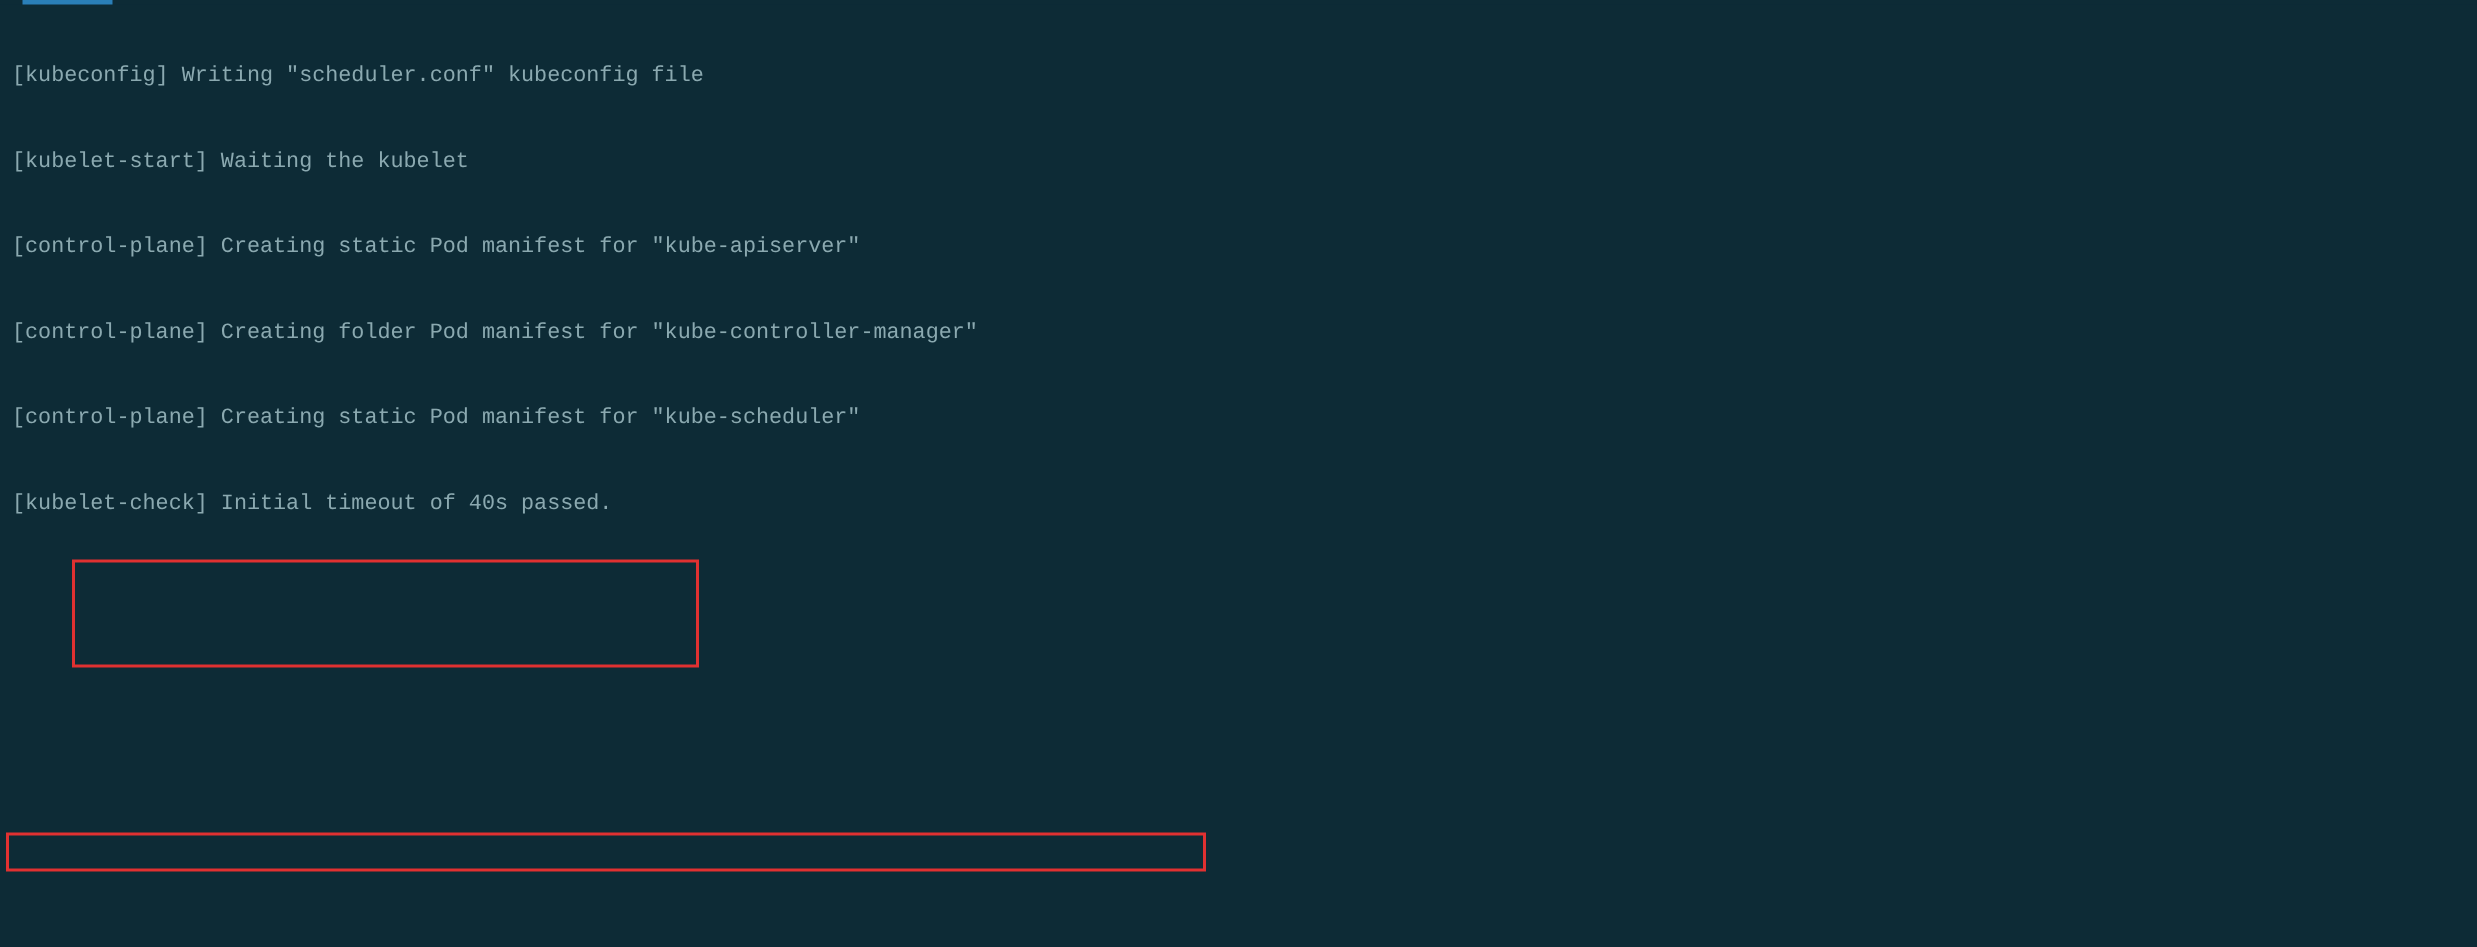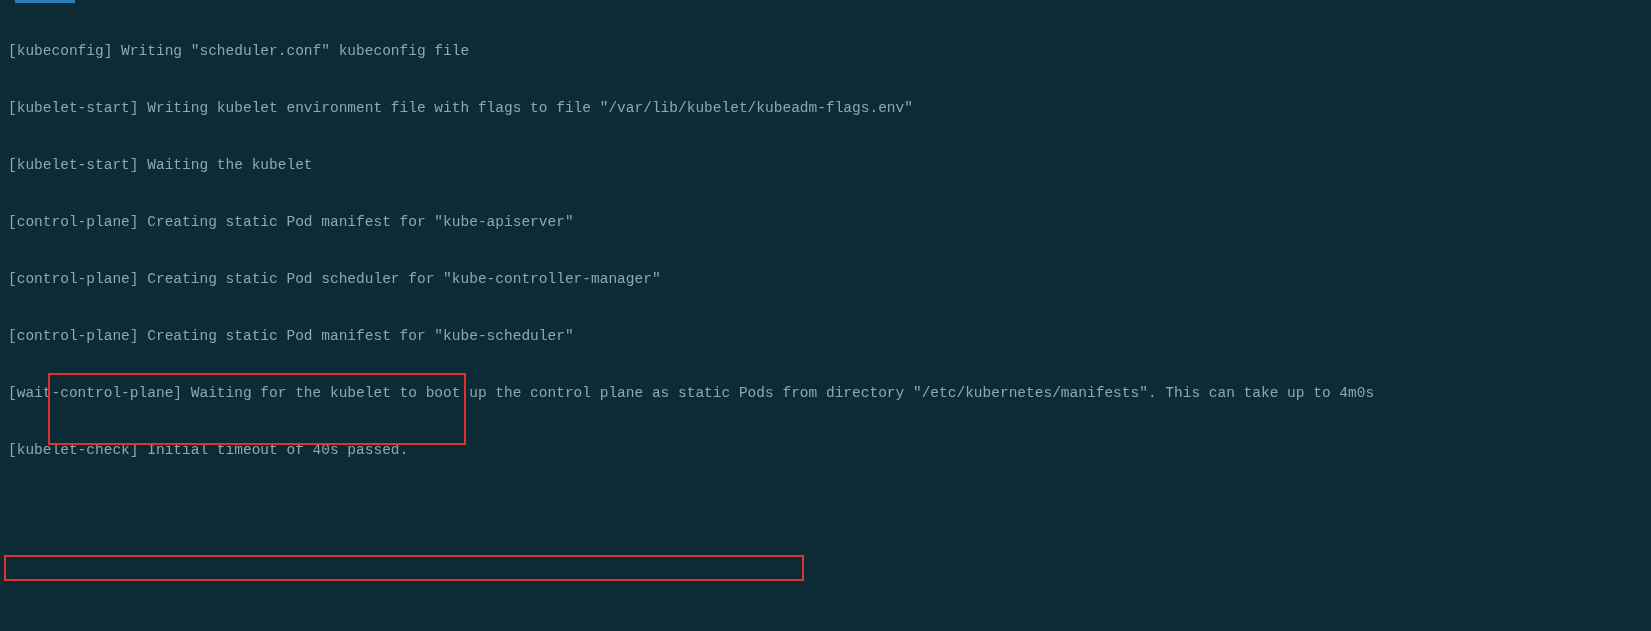--- a/index.html
+++ b/index.html
@@ -49,26 +49,24 @@
 <body>
 
 
 
 <div class="topbar">
   <div class="topbar-accent"></div>
 </div>
 
 <div class="terminal">
   <span class="line">[kubeconfig] Writing "scheduler.conf" kubeconfig file</span>
-  <span class="line">[kubelet-start] Writing kubelet environment file with flags to file "/var/lib/kubelet/kubeadm-flags.env"</span>
   <span class="line">[kubelet-start] Waiting the kubelet</span>
   <span class="line">[control-plane] Creating static Pod manifest for "kube-apiserver"</span>
-  <span class="line">[control-plane] Creating static Pod scheduler for "kube-controller-manager"</span>
+  <span class="line">[control-plane] Creating folder Pod manifest for "kube-controller-manager"</span>
   <span class="line">[control-plane] Creating static Pod manifest for "kube-scheduler"</span>
-  <span class="line">[wait-control-plane] Waiting for the kubelet to boot up the control plane as static Pods from directory "/etc/kubernetes/manifests". This can take up to 4m0s</span>
   <span class="line">[kubelet-check] Initial timeout of 40s passed.</span>
   
   
   
   
   
   
   
   
   

